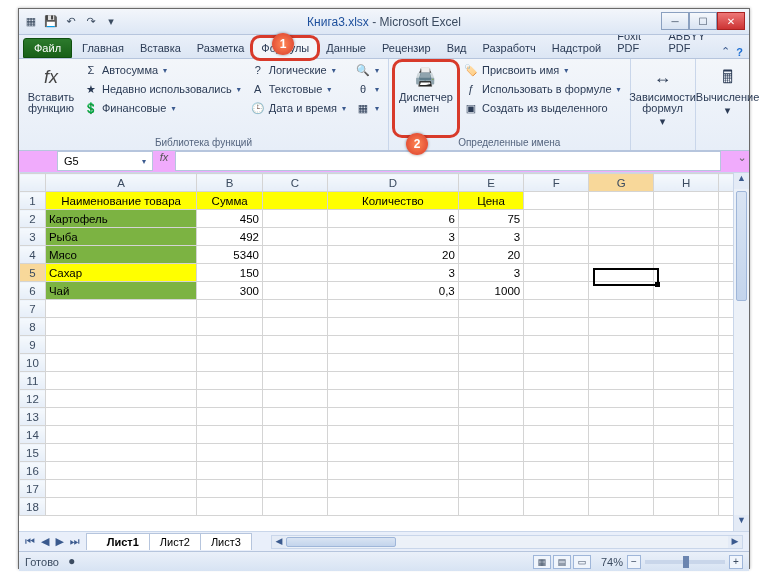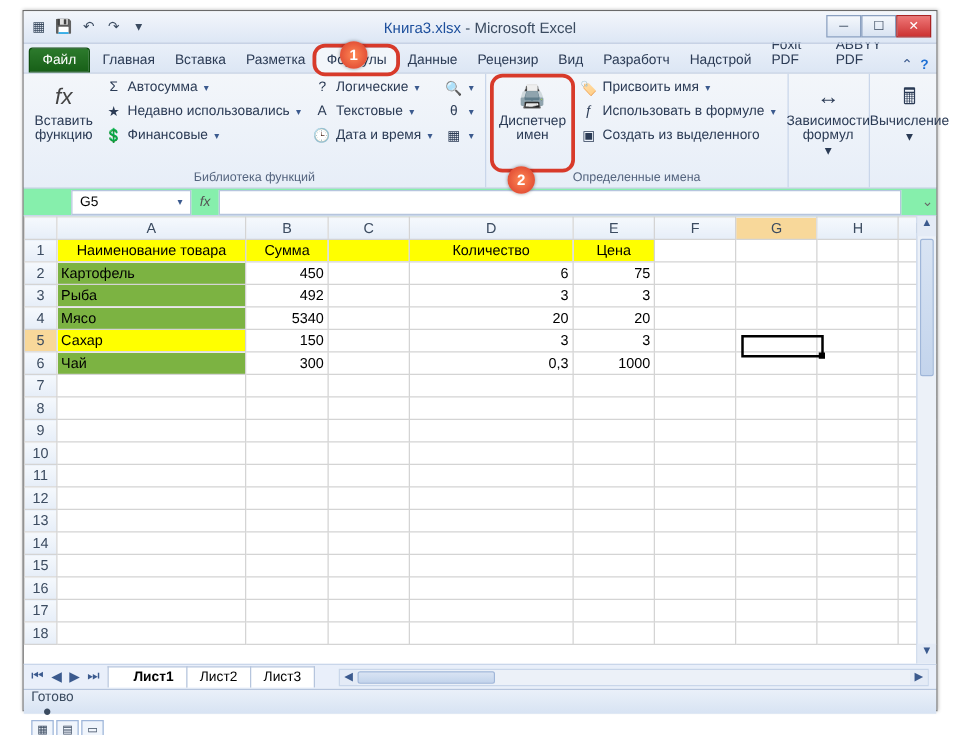--- a/index.html
+++ b/index.html
@@ -31,21 +31,21 @@
 .big-btn .ico { width: 30px; height: 26px; display: flex; align-items: center; justify-content: center; font-size: 18px; }
 .stack { display: flex; flex-direction: column; gap: 3px; }
 .small-btn { display: flex; align-items: center; gap: 4px; padding: 1px 3px; cursor: pointer; white-space: nowrap; }
 .small-btn .sico { width: 14px; height: 14px; display: inline-flex; align-items: center; justify-content: center; font-size: 11px; }
 .small-btn .dd { color: #3b5a8e; font-size: 8px; margin-left: 1px;}
 
 .highlight-red { position: relative; }
 .highlight-red::after { content: ""; position: absolute; inset: -3px; border: 3px solid #d83a2a; border-radius: 10px; pointer-events: none; }
 .callout { position: absolute; width: 22px; height: 22px; border-radius: 50%; background: radial-gradient(#f85,#d83a2a); color: #fff; font-weight: bold; font-size: 12px; display: flex; align-items: center; justify-content: center; box-shadow: 0 0 3px rgba(0,0,0,.4); z-index: 30; }
 
-.namebox-row { height: 22px; border-bottom: 1px solid #c9d6ea; display: flex; align-items: center; font-size: 11px; background: #86efac; }
+.namebox-row { height: 22px; border-bottom: 1px solid #c9d6ea; display: flex; align-items: flex-start; font-size: 11px; background: #f0abfc; }
 .namebox { width: 96px; border-right: 1px solid #c9d6ea; padding: 0 6px; display: flex; align-items: center; gap: 6px; margin-left: 38px; background: #fff; height: 20px; border: 1px solid #b6c5dd; }
 .namebox .dd { color: #3b5a8e; font-size: 8px; margin-left: auto;}
 .fx-label { width: 22px; text-align: center; color: #555; font-style: italic; }
 .formula-bar { flex: 1; background: #fff; height: 20px; border: 1px solid #b6c5dd; margin-right: 14px; }
 .fb-expand { width: 14px; text-align: center; color:#666; cursor:pointer; }
 
 .sheet-area { position: relative; height: 358px; overflow: hidden; }
 .grid { border-collapse: collapse; table-layout: fixed; font-size: 11.5px; }
 .grid th, .grid td { border: 1px solid #d4d4d4; height: 18px; padding: 0 3px; overflow: hidden; white-space: nowrap; }
 .grid thead th { background: linear-gradient(#f5f9fd,#e6eef8); color: #3b4b60; font-weight: normal; text-align: center; }
@@ -68,21 +68,21 @@
 .sheet-tabs { height: 20px; border-top: 1px solid #c9d6ea; background: #e9effa; display: flex; align-items: center; font-size: 11px; }
 .st-nav { display: flex; gap: 2px; padding: 0 4px; color: #3b5a8e; }
 .st-nav span{cursor:pointer; padding:0 2px;}
 .st-tab { padding: 2px 10px; background: #fff; border: 1px solid #b6c5dd; border-bottom: none; margin-right: -1px; cursor: pointer; }
 .st-tab.active { font-weight: bold; padding-left: 20px; }
 .hscroll { flex: 1; margin: 0 6px 0 20px; height: 14px; background: #ecf1f8; border: 1px solid #c9d6ea; position: relative; }
 .hscroll .thumb{ position:absolute; top:1px; bottom:1px; left:14px; width:110px; background:linear-gradient(#d9e4f3,#c3d4ec); border:1px solid #9fb6d9; border-radius:2px;}
 .hscroll .arr{position:absolute; top:0; bottom:0; width:14px; text-align:center; font-size:9px; color:#3b5a8e; cursor:pointer; background:#e4ebf6;}
 .hscroll .arr.l{left:0}.hscroll .arr.r{right:0}
 
-.statusbar { height: 20px; background: linear-gradient(#eaf0f9,#d7e3f3); border-top: 1px solid #b6c5dd; display: flex; align-items: flex-start; font-size: 11px; color: #3b4b60; padding: 0 6px; flex-direction: column; }
+.statusbar { height: 20px; background: linear-gradient(#eaf0f9,#d7e3f3); border-top: 1px solid #b6c5dd; display: flex; align-items: center; font-size: 11px; color: #3b4b60; padding: 0 6px; }
 .statusbar .spacer { flex: 1; }
 .views { display: flex; gap: 2px; margin-right: 10px; }
 .views span { width: 18px; height: 14px; border: 1px solid #9fb6d9; background: #f0f5fc; cursor: pointer; font-size:9px; display:flex;align-items:center;justify-content:center;}
 .zoom { display: flex; align-items: center; gap: 4px; }
 .zoom .track { width: 80px; height: 4px; background: #c9d6ea; position: relative; }
 .zoom .track .h { position: absolute; top: -4px; left: 38px; width: 6px; height: 12px; background: #6b85b0; }
 .zbtn { width:14px; height:14px; border:1px solid #9fb6d9; text-align:center; line-height:12px; cursor:pointer; background:#f0f5fc; font-size:10px;}
 </style>
 </head>
 <body>

